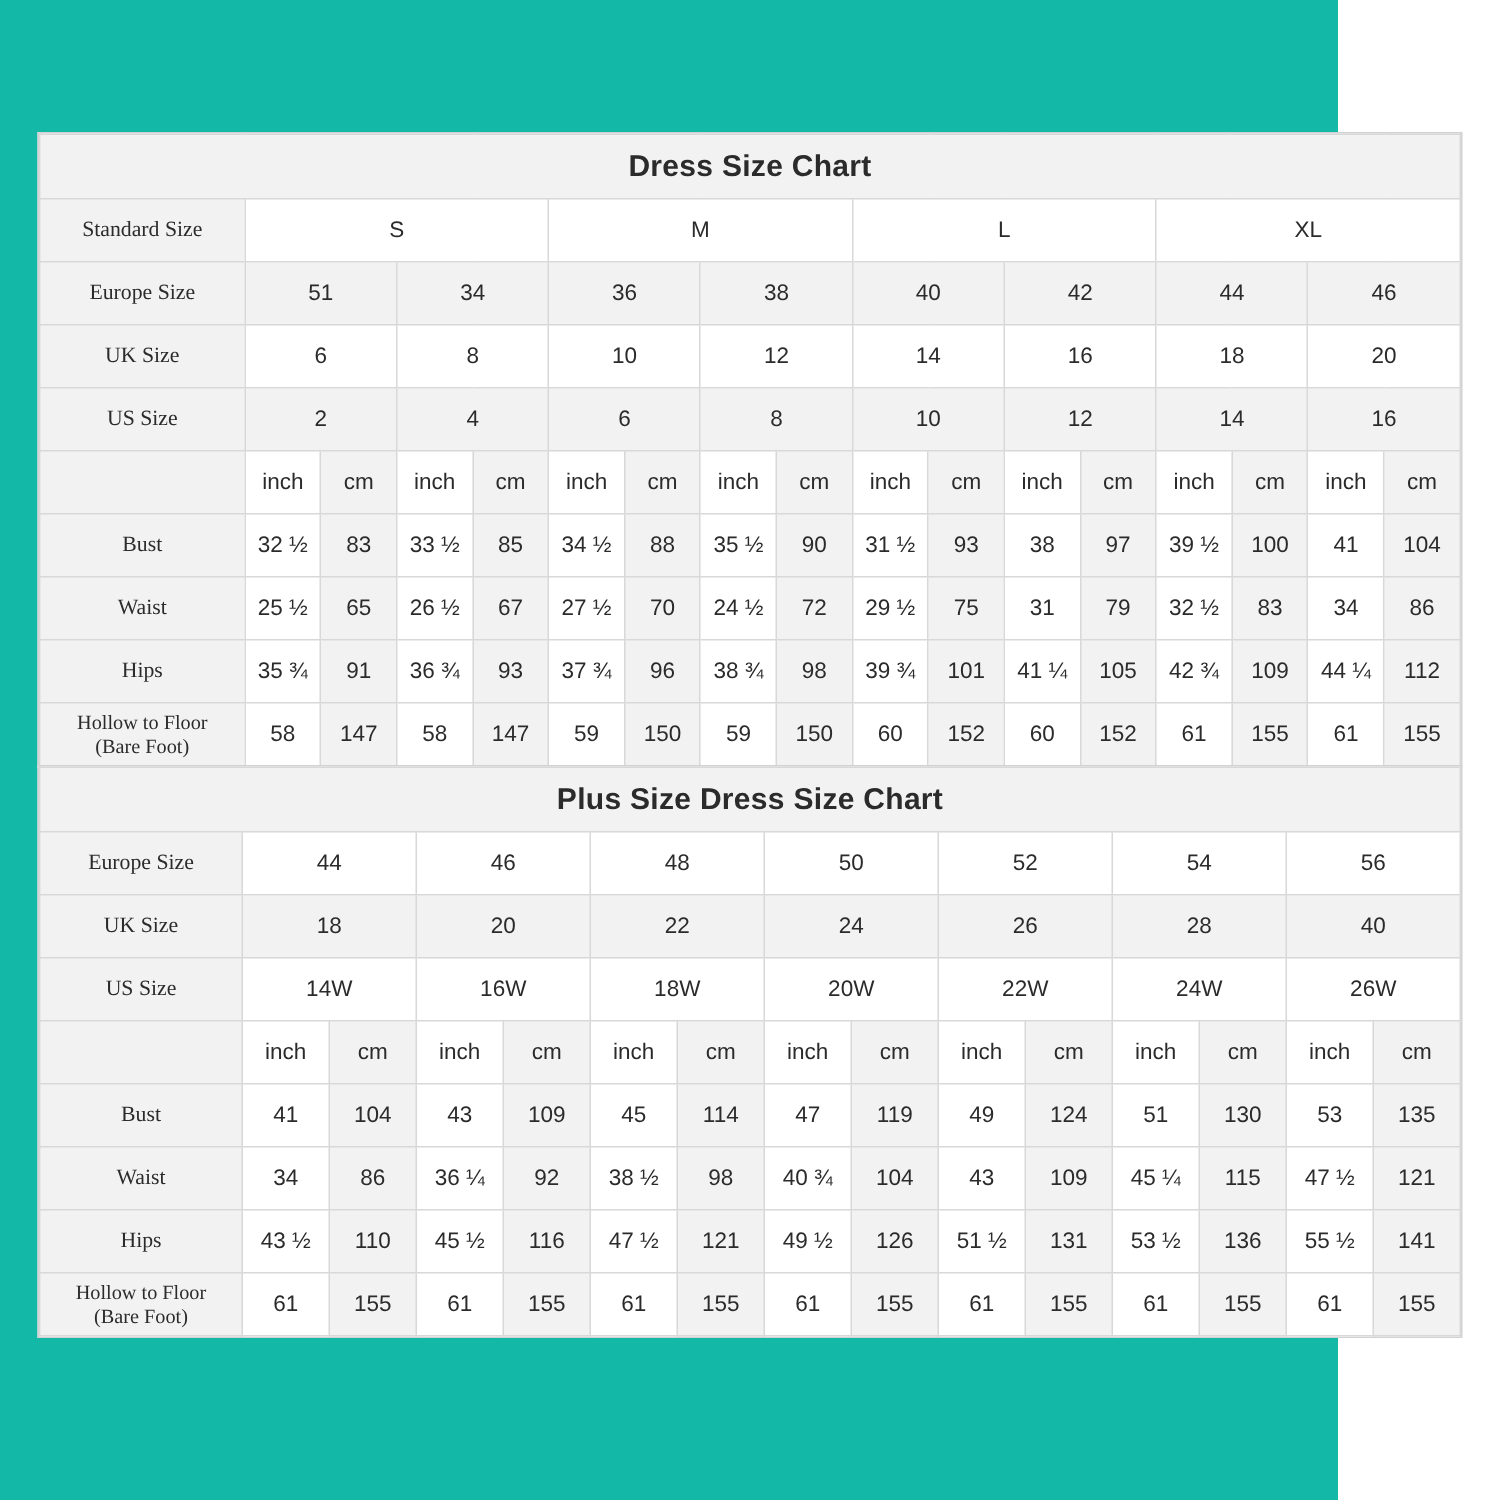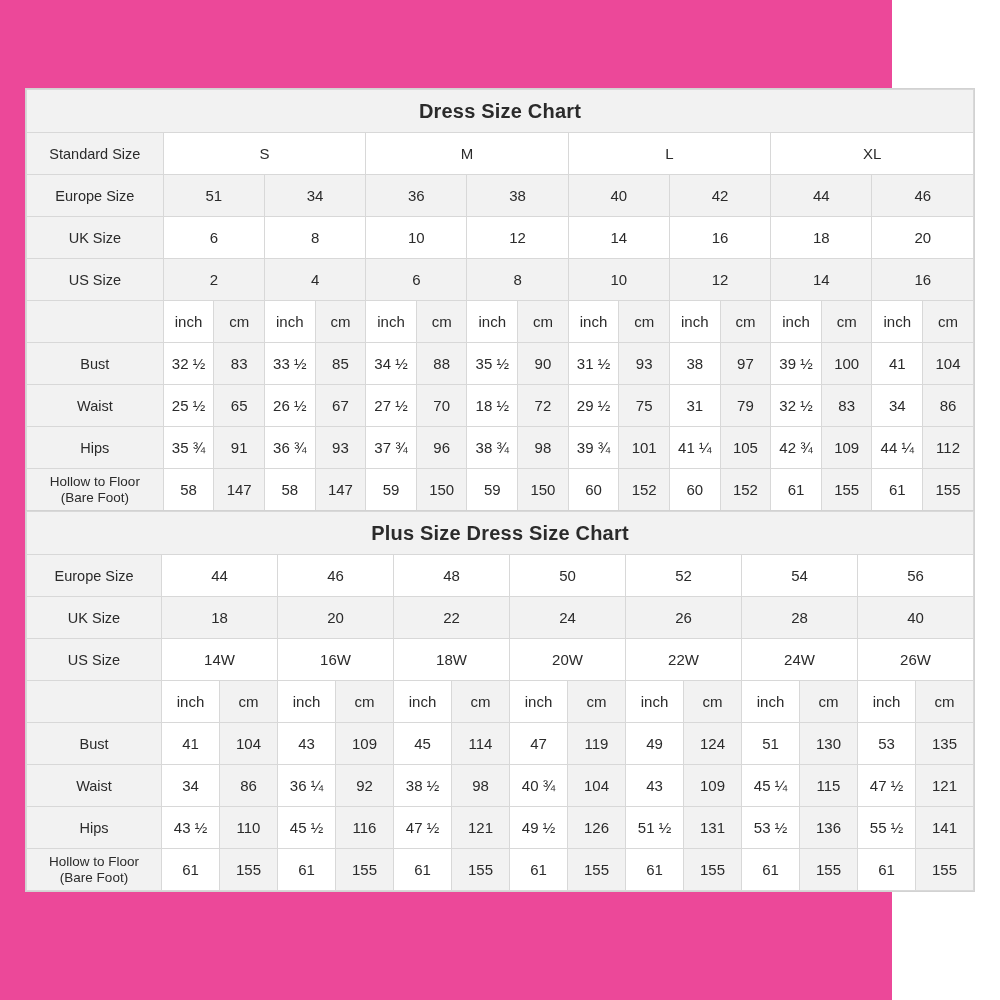--- a/index.html
+++ b/index.html
@@ -11,21 +11,21 @@
     width: 1000px;
     height: 1000px;
     font-family: "Liberation Sans", sans-serif;
     color: #222222;
     overflow: hidden;
   }
   .page {
     width: 892px;
     height: 1000px;
     position: relative;
-    background: #ec4899;
+    background: #14b8a6;
     box-sizing: border-box;
   }
   .chart-block {
     position: absolute;
     left: 25px;
     width: 950px;
     border: 1px solid #d2d2d2;
     box-sizing: border-box;
     background: #ffffff;
   }
@@ -53,20 +53,21 @@
     font-size: 20px !important;
     font-weight: bold !important;
     height: 42px !important;
     color: #1c1c1c;
     letter-spacing: 0.2px;
   }
   .rowhead {
     background: #f2f2f2 !important;
     font-size: 14.5px !important;
     color: #2b2b2b;
+    font-family: Liberation Serif, serif;
   }
   .rowhead.two-line {
     font-size: 13.5px !important;
     line-height: 1.15;
   }
   .shade {
     background: #f2f2f2 !important;
   }
   .unit-row td {
     height: 40px;
@@ -194,21 +195,21 @@
         </tr>
 
         <tr>
           <td class="rowhead">Waist</td>
           <td class="frac">25 ½</td>
           <td class="shade">65</td>
           <td class="frac">26 ½</td>
           <td class="shade">67</td>
           <td class="frac">27 ½</td>
           <td class="shade">70</td>
-          <td class="frac">18 ½</td>
+          <td class="frac">24 ½</td>
           <td class="shade">72</td>
           <td class="frac">29 ½</td>
           <td class="shade">75</td>
           <td class="frac">31</td>
           <td class="shade">79</td>
           <td class="frac">32 ½</td>
           <td class="shade">83</td>
           <td class="frac">34</td>
           <td class="shade">86</td>
         </tr>

